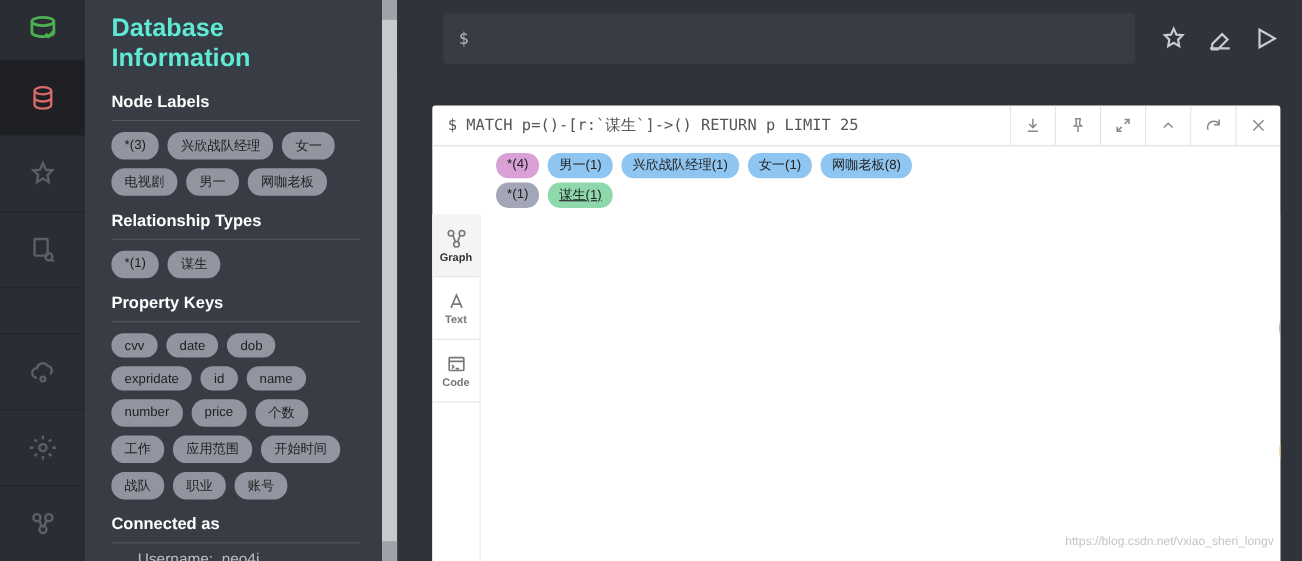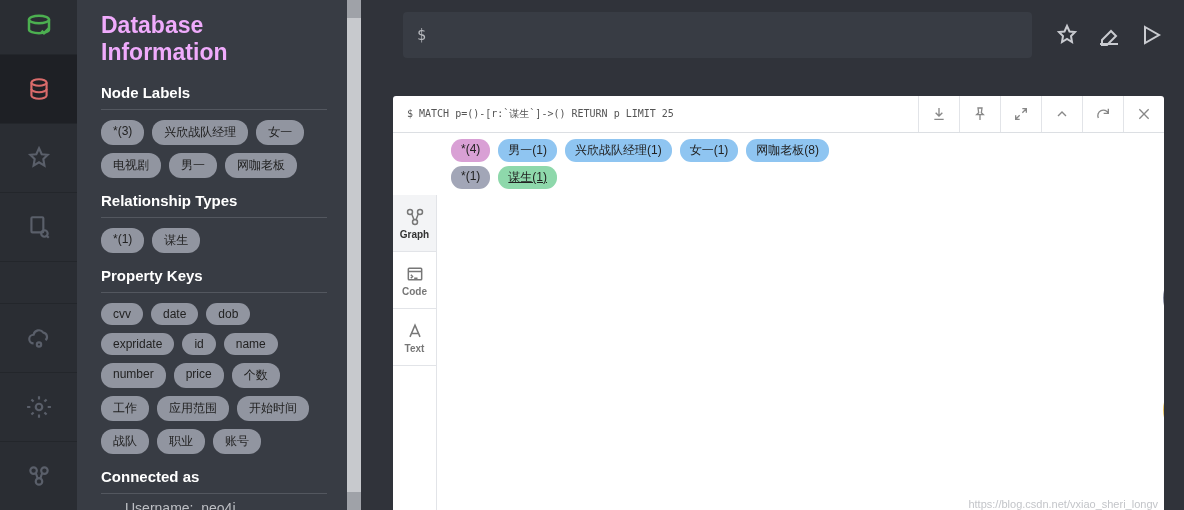--- a/index.html
+++ b/index.html
@@ -21,60 +21,60 @@
   .rail .logo{height:54px;display:flex;align-items:center;justify-content:center;}
   .rail .item{height:68px;display:flex;align-items:center;justify-content:center;border-top:1px solid #23262b;}
   .rail .item.active{background:#1e2025;}
   .rail .spacer{flex:1;border-top:1px solid #23262b;}
   .rail svg{stroke:#5a5f6a;fill:none;stroke-width:2;}
   .rail .active svg{stroke:#d96b6b;}
   
   .sidebar{position:absolute;left:77px;top:0;width:270px;height:100%;background:var(--panel);overflow-y:auto;padding:8px 0 0 0;}
   .sidebar::-webkit-scrollbar{width:14px;background:#c7c9cd;}
   .sidebar::-webkit-scrollbar-thumb{background:#9fa2a8;}
-  .sidebar h1{margin:0;padding:4px 20px 8px 24px;font-size:23px;font-weight:600;color:#f0abfc;}
+  .sidebar h1{margin:0;padding:4px 20px 8px 24px;font-size:23px;font-weight:600;color:#5eead4;}
   .sidebar h2{margin:0;padding:10px 20px 8px 24px;font-size:15px;font-weight:700;color:#fff;}
   .sidebar hr{border:none;border-top:1px solid #53575f;margin:0 20px 0 24px;}
   .tags{padding:10px 16px 4px 24px;display:flex;flex-wrap:wrap;gap:8px;}
   .tags span{background:var(--tag);color:#222;padding:4px 12px;font-size:12px;border-radius:12px;}
   .connected-item{padding:6px 20px 6px 48px;font-size:14px;color:#bdbfc4;}
   
   .outerscroll{position:absolute;left:347px;top:0;width:14px;height:100%;background:#c7c9cd;}
   .outerscroll .thumb{position:absolute;left:0;top:0;width:14px;height:18px;background:#9fa2a8;}
   .outerscroll .thumb2{position:absolute;left:0;bottom:0;width:14px;height:18px;background:#9fa2a8;}
   
   .main{position:absolute;left:361px;top:0;right:0;height:100%;display:flex;flex-direction:column;}
   .topbar{height:70px;background:var(--dark-bg);display:flex;align-items:center;padding:0 12px;}
   .editor{flex:1;margin:0 20px 0 30px;height:46px;background:var(--panel);border-radius:4px;display:flex;align-items:center;padding:0 14px;color:#b7b9be;font-family:monospace;font-size:15px;}
   .topctrls{display:flex;gap:12px;margin-right:6px;}
   .topctrls .ico{width:30px;height:30px;display:flex;align-items:center;justify-content:center;}
   .topctrls svg{stroke:#c9cbd0;fill:none;stroke-width:2;}
   
   .card{position:absolute;left:32px;right:20px;top:96px;bottom:0;background:#fff;border-radius:3px 3px 0 0;overflow:hidden;display:flex;flex-direction:column;}
   .card .header{height:36px;display:flex;align-items:center;border-bottom:1px solid #dcdfe3;}
-  .card .header .query{flex:1;padding:0 14px;font-family:monospace;font-size:10px;color:#555;white-space:pre;}
+  .card .header .query{flex:1;padding:0 14px;font-family:monospace;font-size:14px;color:#555;white-space:pre;}
   .card .header .btns{display:flex;height:100%;}
   .card .header .btns div{width:40px;border-left:1px solid #e2e4e8;display:flex;align-items:center;justify-content:center;}
   .card .header .btns svg{stroke:#888;fill:none;stroke-width:2;}
   .card .chips{display:flex;gap:8px;padding:6px 10px 4px 58px;flex-wrap:wrap;font-size:12px;}
   .chip{padding:3px 10px;border-radius:11px;color:#222;}
   .chip.purple{background:#d9a0d5;}
   .chip.blue{background:#8fc5f1;}
   .chip.green{background:#8ed8ab;text-decoration:underline;}
   .chip.grey{background:#a2a6b7;}
   .card .body{flex:1;display:flex;position:relative;margin-top:2px;}
   .viewstrip{width:43px;background:#fff;border-right:1px solid #e2e4e8;display:flex;flex-direction:column;font-weight:bold;}
   .viewitem{height:56px;border-bottom:1px solid #e2e4e8;display:flex;flex-direction:column;align-items:center;justify-content:center;font-size:10px;color:#777;}
   .viewitem.active{background:#f3f4f6;color:#333;}
   .viewitem svg{stroke:#777;fill:none;stroke-width:1.8;margin-bottom:2px;}
   .graph{flex:1;position:relative;background:#fff;}
   .node{position:absolute;width:54px;height:54px;border-radius:50%;display:flex;align-items:center;justify-content:center;font-size:13px;color:#333;}
   .node.n1{left:726px;top:74px;background:#a2a6b7;border:2px solid #848a9e;}
   .node.n2{left:726px;top:186px;background:#ffe08a;border:2px solid #e8c45d;font-size:11px;}
-  .watermark{position:absolute;right:6px;bottom:0;font-size:11px;color:#c3c5c9;}
+  .watermark{position:absolute;right:6px;bottom:12px;font-size:11px;color:#c3c5c9;}
 </style>
 </head>
 <body>
 
 <div class="rail">
   <div class="logo">
     <svg width="30" height="30" viewBox="0 0 24 24">
         <ellipse cx="12" cy="6" rx="8" ry="3" stroke="#4caf50"></ellipse>
         <path d="M4 6v8c0 1.7 3.6 3 8 3s8-1.3 8-3V6" stroke="#4caf50"></path>
         <path d="M14 15l2 2 4-4" stroke="#4caf50"></path>
@@ -247,30 +247,30 @@
           <svg width="20" height="20" viewBox="0 0 24 24">
               <circle cx="6" cy="6" r="3"></circle>
               <circle cx="18" cy="6" r="3"></circle>
               <circle cx="12" cy="18" r="3"></circle>
               <path d="M8 8l3 8M16 8l-3 8"></path>
             </svg>
           <span>Graph</span>
         </div>
         <div class="viewitem">
           <svg width="20" height="20" viewBox="0 0 24 24">
+              <path d="M6 19L12 5l6 14M8 15h8"></path>
+            </svg>
+          <span>Text</span>
+        </div>
+        <div class="viewitem">
+          <svg width="20" height="20" viewBox="0 0 24 24">
               <rect x="4" y="5" width="16" height="14" rx="1"></rect>
               <path d="M4 9h16M7 13l2 2-2 2M11 17h4"></path>
             </svg>
           <span>Code</span>
-        </div>
-        <div class="viewitem">
-          <svg width="20" height="20" viewBox="0 0 24 24">
-              <path d="M6 19L12 5l6 14M8 15h8"></path>
-            </svg>
-          <span>Text</span>
         </div>
       </div>
       <div class="graph">
 
         <div class="node n1"></div>
         <div class="node n2"></div>
         <div class="watermark">https://blog.csdn.net/vxiao_sheri_longv</div>
       </div>
     </div>
   </div>

